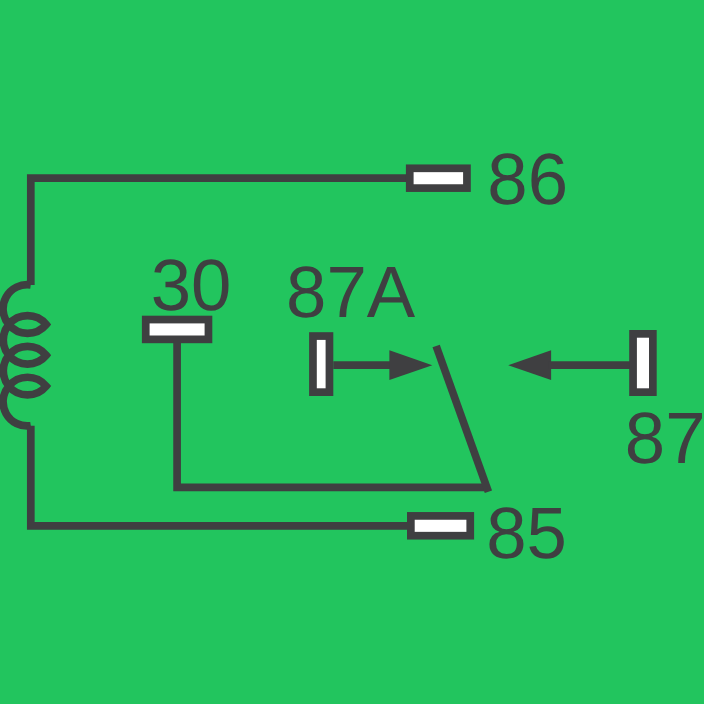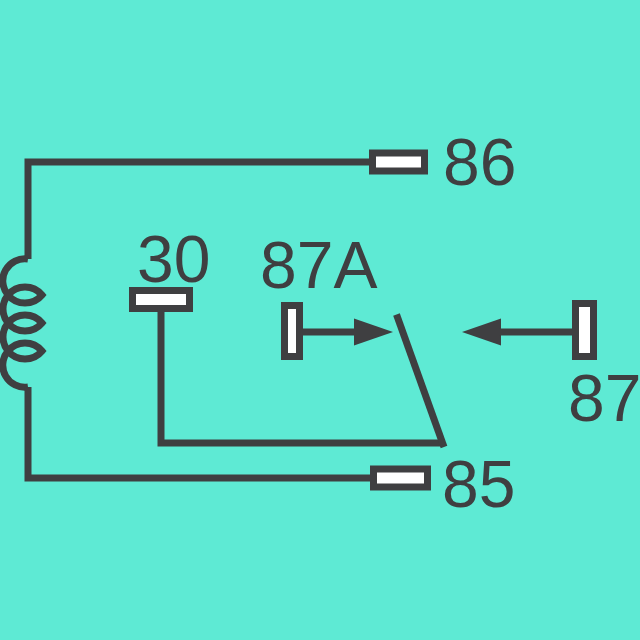--- a/index.html
+++ b/index.html
@@ -7,21 +7,21 @@
     padding: 0;
     width: 640px;
     height: 640px;
     background: #ffffff;
     font-family: "Liberation Sans", sans-serif;
   }
   #stage {
     position: relative;
     width: 640px;
     height: 640px;
-    background: #5eead4;
+    background: #22c55e;
     overflow: hidden;
   }
   svg { display: block; }
   .wire {
     fill: none;
     stroke: var(--line, #3F3F41);
     stroke-width: 7;
     stroke-linecap: butt;
     stroke-linejoin: miter;
   }

